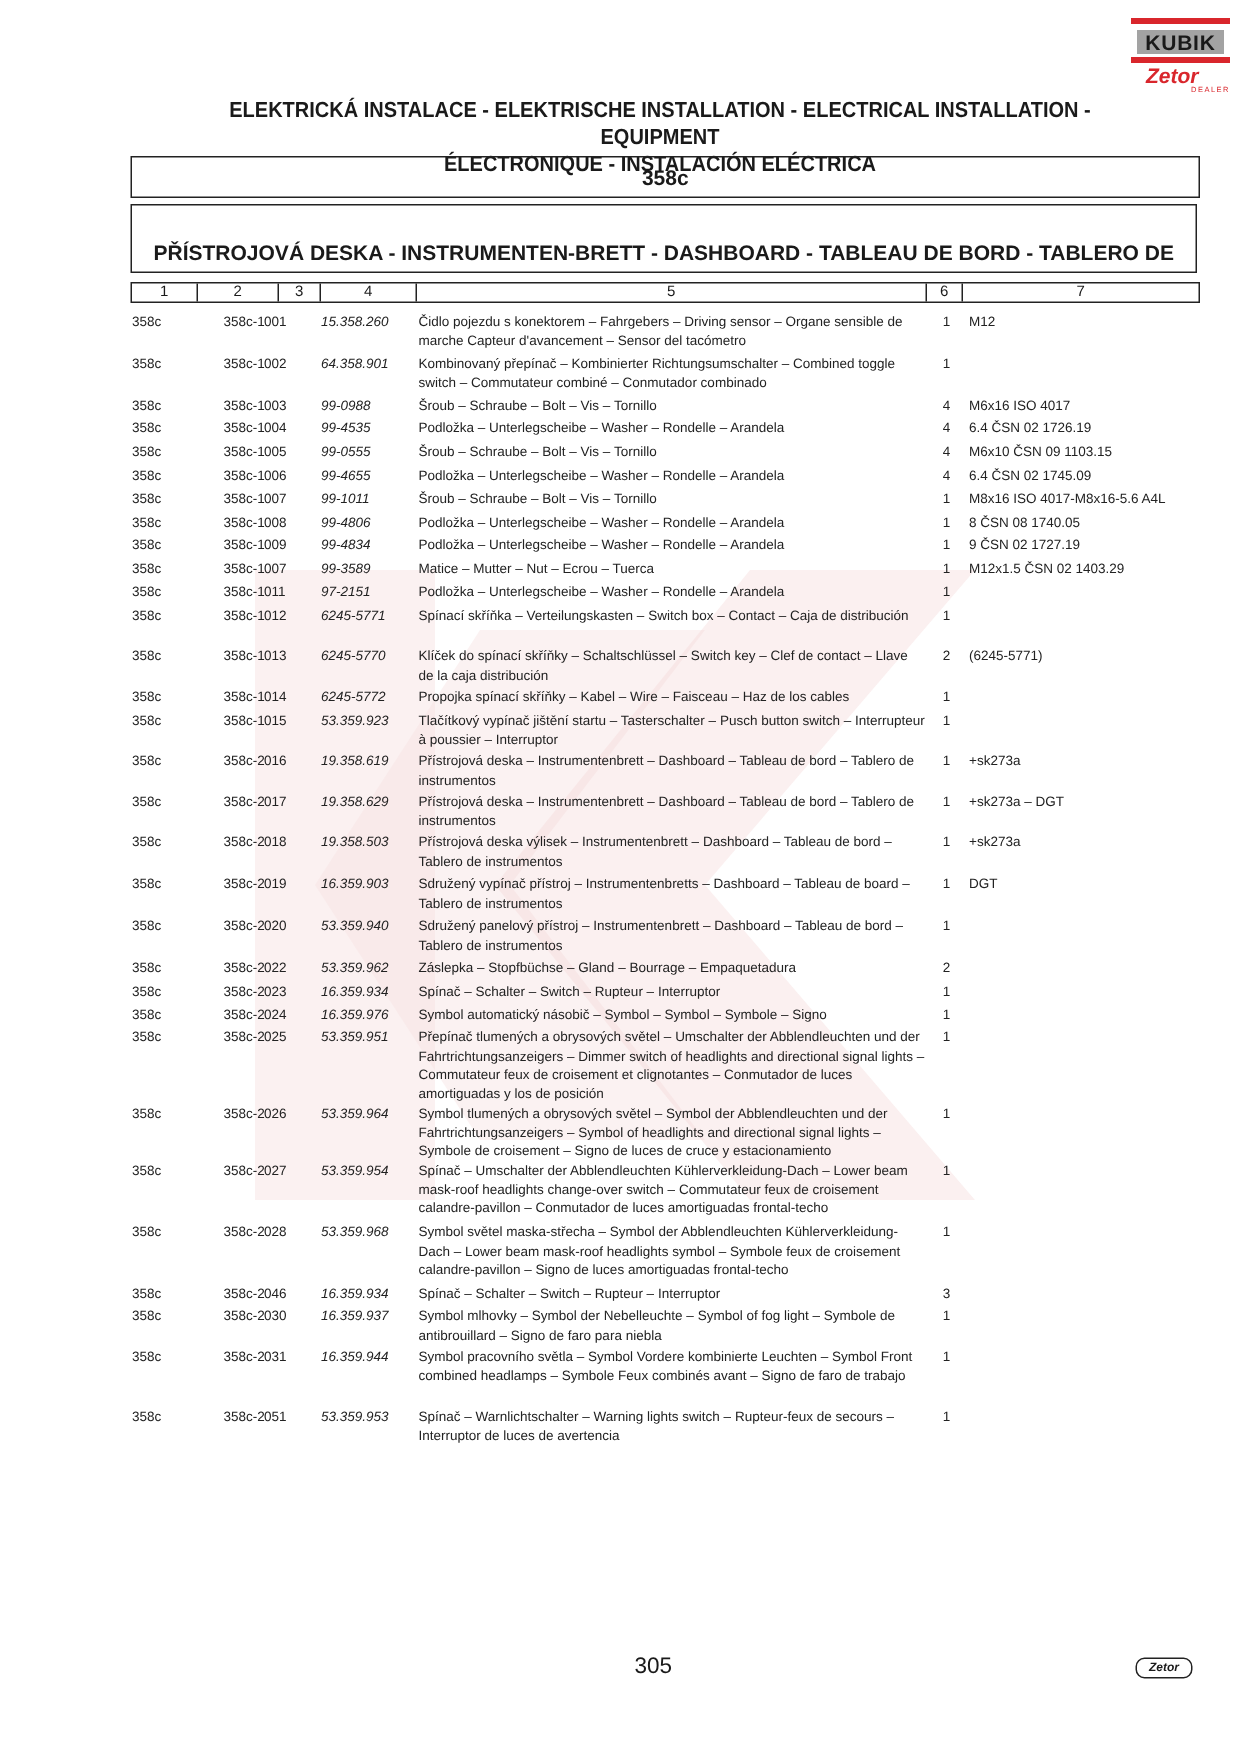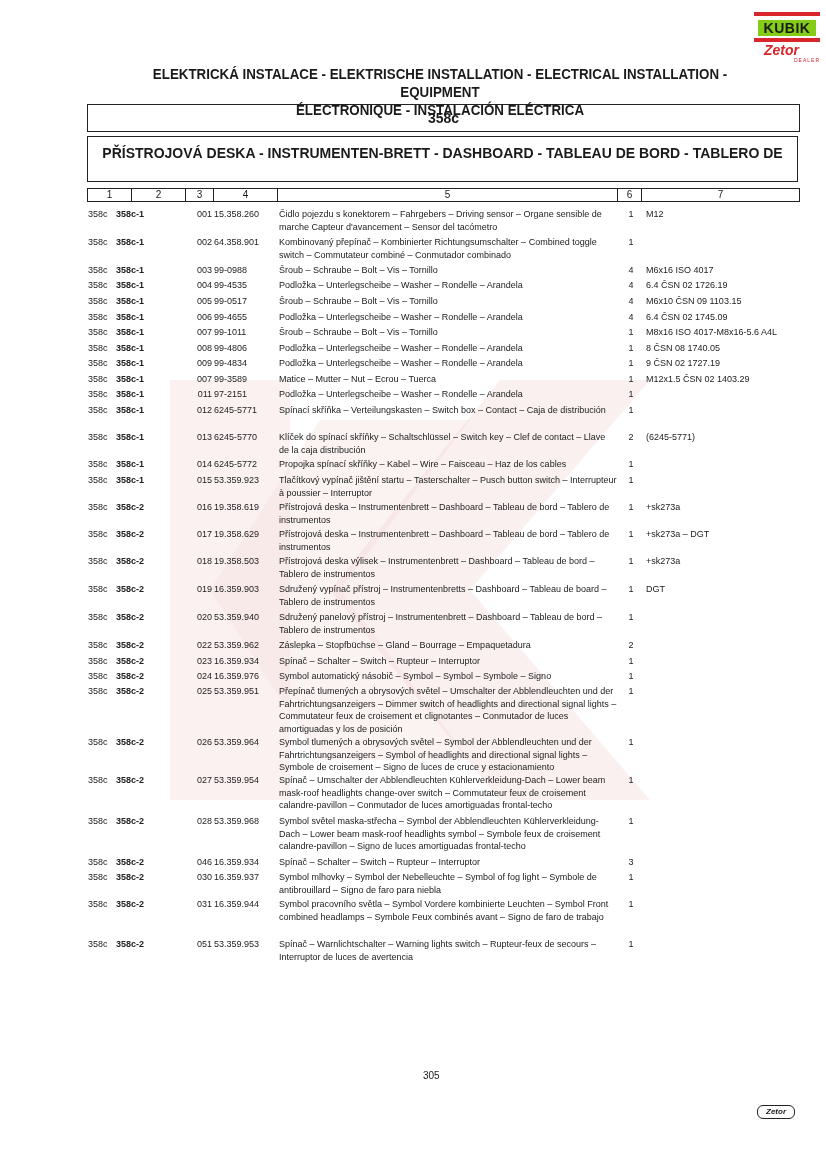--- a/index.html
+++ b/index.html
@@ -1,42 +1,42 @@
 <!DOCTYPE html>
 <html><head>
 <meta charset="utf-8">
 <style>
   html, body { margin:0; padding:0; background:#ffffff; }
   body { width:826px; height:1169px; position:relative; overflow:hidden;
          font-family:"Liberation Sans", "DejaVu Sans", sans-serif; color:#1a1a1a; }
   .watermark { position:absolute; left:170px; top:380px; width:480px; height:420px; pointer-events:none; }
   .logo { position:absolute; left:754px; top:12px; width:66px; height:52px; }
   .logo .bar { position:absolute; left:0; width:66px; height:4px; background:#d9262c; }
-  .logo .kubik { position:absolute; left:4px; top:8px; width:58px; height:16px; background:#84cc16;
+  .logo .kubik { position:absolute; left:4px; top:8px; width:58px; height:16px; background:#a3a3a3;
                  font-weight:bold; font-size:14px; line-height:16px; text-align:center; letter-spacing:0.5px; color:#1a1a1a; }
   .logo .zetor { position:absolute; left:10px; top:30px; font-style:italic; font-weight:bold; font-size:14px; color:#d9262c; }
   .logo .dealer { position:absolute; left:40px; top:45px; font-size:5px; color:#d9262c; letter-spacing:1px; }
   .main-title { position:absolute; left:90px; top:65px; width:700px; text-align:center;
                 font-weight:bold; font-size:14.5px; line-height:18px; transform:scaleX(0.92); transform-origin:center top; }
   .box { position:absolute; left:87px; border:1px solid #222; background:transparent; text-align:center; font-weight:bold; }
   .box-code { top:104px; width:711px; height:26px; font-size:14px; line-height:26px; }
-  .box-section { top:136px; width:711px; height:46px; font-size:14px; line-height:18px; padding-top:7px; box-sizing:border-box; }
+  .box-section { top:136px; width:711px; height:46px; font-size:14px; line-height:18px; padding-top:22px; box-sizing:border-box; }
   .colhdr { position:absolute; left:87px; top:188px; width:711px; height:12px; border:1px solid #222; display:flex; font-size:10px; line-height:12px; }
   .colhdr div { border-right:1px solid #222; text-align:center; box-sizing:border-box; }
   .colhdr div:last-child { border-right:none; }
   .rows { position:absolute; left:0; top:0; }
   .row { position:absolute; font-size:9px; line-height:12.5px; color:#222; }
   .c1 { position:absolute; left:88px; width:40px; }
-  .c2 { position:absolute; left:116px; width:50px;font-weight:bold; }
-  .c3 { position:absolute; left:186px; width:26px;text-align:right; }
-  .c4 { position:absolute; left:214px; width:62px; }
+  .c2 { position:absolute; left:149px; width:50px; }
+  .c3 { position:absolute; left:176px; width:26px; }
+  .c4 { position:absolute; left:214px; width:62px;font-style:italic; }
   .c5 { position:absolute; left:279px; width:338px; }
   .c6 { position:absolute; left:625px; width:12px; text-align:center; }
   .c7 { position:absolute; left:646px; width:150px; }
-  .page-num { position:absolute; left:423px; top:1070px; font-size:10px; }
+  .page-num { position:absolute; left:423px; top:1102px; font-size:15px; }
   .footer-logo { position:absolute; left:757px; top:1105px; width:36px; height:12px; border:1px solid #222; border-radius:6px;
                  font-size:8px; font-style:italic; font-weight:bold; text-align:center; line-height:12px; }
 </style>
 </head>
 <body>
 
 <svg class="watermark" viewBox="0 0 480 420">
   <polygon points="0,0 120,0 120,420 0,420" fill="#f4d6d6" opacity="0.35"></polygon>
   <polygon points="150,40 300,40 170,210 300,380 150,380 40,210" fill="#f7e2e2" opacity="0.45"></polygon>
   <polygon points="330,0 480,0 300,210 480,420 330,420 160,210" fill="#f4d3d3" opacity="0.35"></polygon>
@@ -107,21 +107,21 @@
       <div class="c3">004</div>
       <div class="c4">99-4535</div>
       <div class="c5">Podložka – Unterlegscheibe – Washer – Rondelle – Arandela</div>
       <div class="c6">4</div>
       <div class="c7">6.4 ČSN 02 1726.19</div>
     </div>
     <div class="row" style="top: 295px;">
       <div class="c1">358c</div>
       <div class="c2">358c-1</div>
       <div class="c3">005</div>
-      <div class="c4">99-0517</div>
+      <div class="c4">99-0555</div>
       <div class="c5">Šroub – Schraube – Bolt – Vis – Tornillo</div>
       <div class="c6">4</div>
       <div class="c7">M6x10 ČSN 09 1103.15</div>
     </div>
     <div class="row" style="top: 311px;">
       <div class="c1">358c</div>
       <div class="c2">358c-1</div>
       <div class="c3">006</div>
       <div class="c4">99-4655</div>
       <div class="c5">Podložka – Unterlegscheibe – Washer – Rondelle – Arandela</div>

